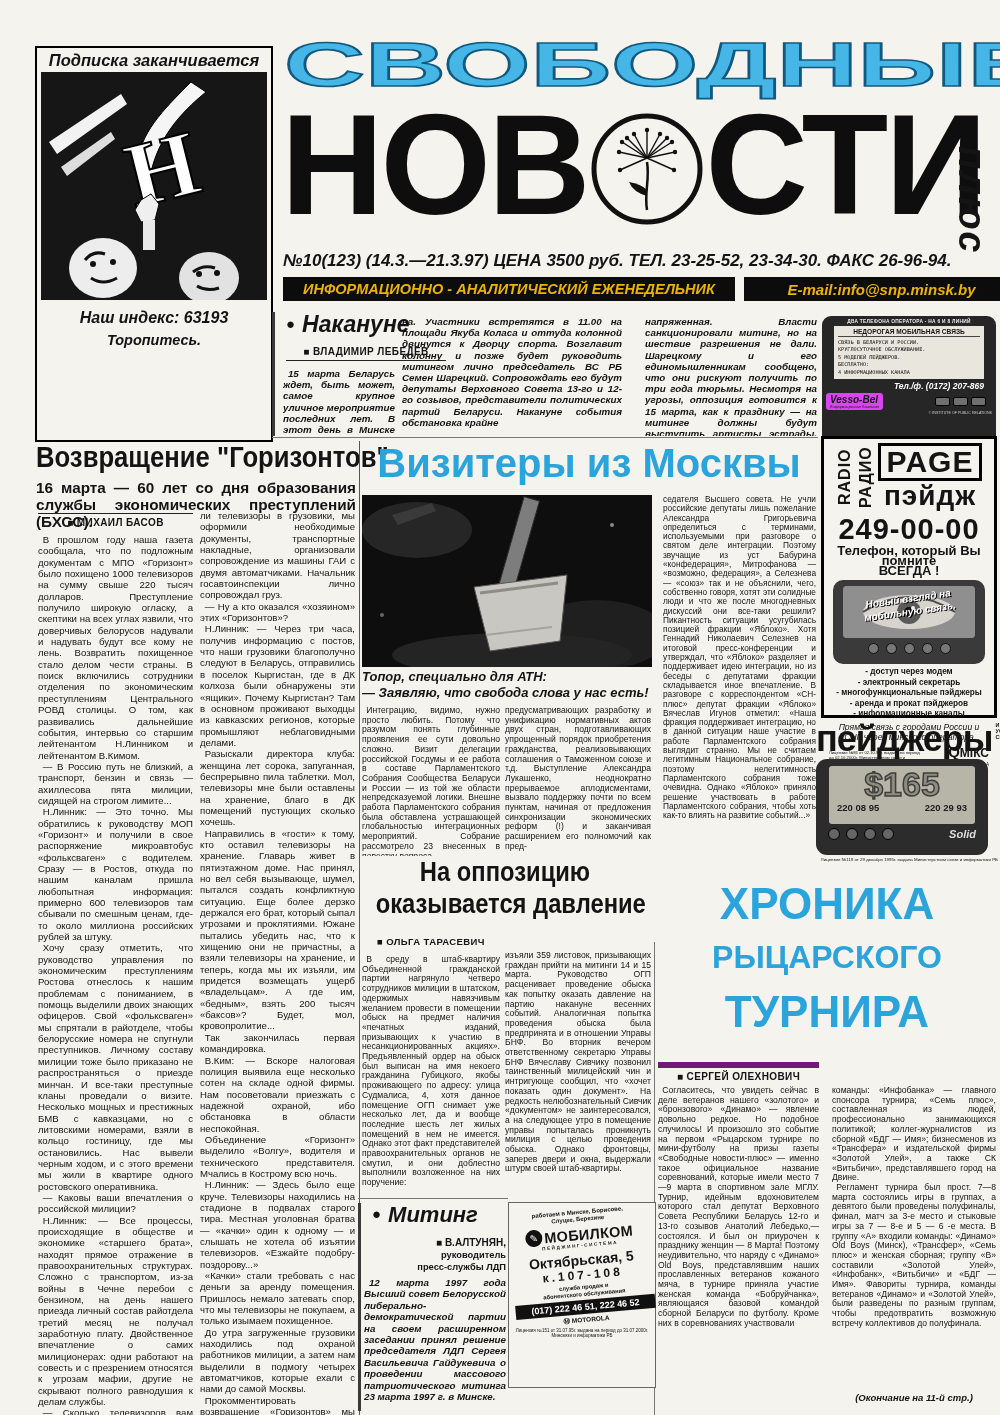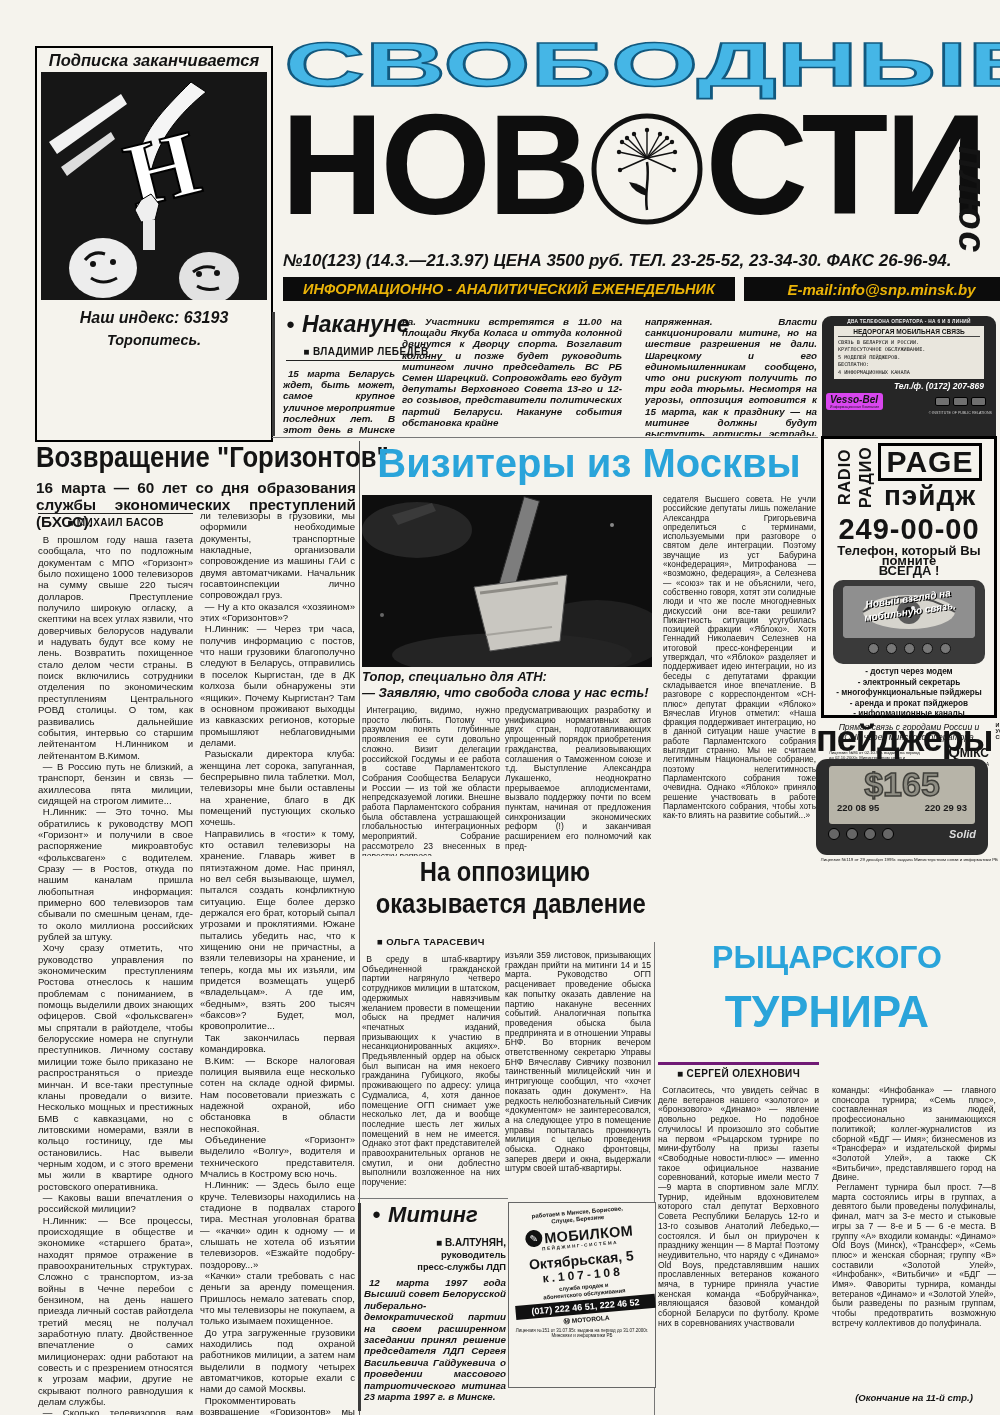--- a/index.html
+++ b/index.html
@@ -351,21 +351,22 @@
           <div class="pj-btn"></div>
           <div class="pj-btn"></div>
           <div class="pj-btn"></div>
         </div>
         <div class="pj-brand">Solid</div>
       </div>
     </div>
     <div class="pj-lic">Лицензия №119 от 29 декабря 1995г. выдана Министерством связи и информатики РБ</div>
   </div>
 
+  <div class="abs hron-h" style="left:656px;top:880px;width:342px;font-size:44px;line-height:48px;">ХРОНИКА</div>
   <div class="abs hron-h" style="left:656px;top:934px;width:342px;font-size:32px;line-height:46px;">РЫЦАРСКОГО</div>
   <div class="abs hron-h" style="left:656px;top:988px;width:342px;font-size:44px;line-height:48px;">ТУРНИРА</div>
-  <div class="abs byline" style="left:658px;top:1062px;width:161px;border-top:3px solid #701a75;padding-top:3px;">■ СЕРГЕЙ ОЛЕХНОВИЧ</div>
+  <div class="abs byline" style="left:658px;top:1062px;width:161px;border-top:6px solid #701a75;padding-top:3px;">■ СЕРГЕЙ ОЛЕХНОВИЧ</div>
   <div class="abs body-col s-col" style="left:658px;top:1086px;width:161px;height:329px;"> Согласитесь, что увидеть сейчас в деле ветеранов нашего «золотого» и «бронзового» «Динамо» — явление довольно редкое. Но подобное случилось! И произошло это событие на первом «Рыцарском турнире по мини-футболу на призы газеты «Свободные новости-плюс» — именно такое официальное название соревнований, которые имели место 7—9 марта в спортивном зале МГЛУ. Турнир, идейным вдохновителем которого стал депутат Верховного Совета Республики Беларусь 12-го и 13-го созывов Анатолий Лебедько,— состоялся. И был он приурочен к празднику женщин — 8 Марта! Поэтому неудивительно, что наряду с «Динамо» Old Boys, представлявшим наших прославленных ветеранов кожаного мяча, в турнире приняла участие женская команда «Бобруйчанка», являющаяся базовой командой сборной Беларуси по футболу. Кроме них в соревнованиях участвовали</div>
   <div class="abs body-col s-col" style="left:832px;top:1086px;width:164px;height:300px;">команды: «Инфобанка» — главного спонсора турнира; «Семь плюс», составленная из людей, профессионально занимающихся политикой; коллег-журналистов из сборной «БДГ — Имя»; бизнесменов из «Трансфера» и издательской фирмы «Золотой Улей», а также СК «Витьбичи», представлявшего город на Двине.
  Регламент турнира был прост. 7—8 марта состоялись игры в группах, а девятого были проведены полуфиналы, финал, матч за 3-е место и стыковые игры за 7 — 8-е и 5 — 6 -е места. В группу «А» входили команды: «Динамо» Old Boys (Минск), «Трансфер», «Семь плюс» и женская сборная; группу «В» составили «Золотой Улей», «Инфобанк», «Витьбичи» и «БДГ — Имя». Фавориты турнира, команды ветеранов «Динамо» и «Золотой Улей», были разведены по разным группам, чтобы предотвратить возможную встречу коллективов до полуфинала.</div>
   <div class="abs end-line" style="left:832px;top:1392px;width:164px;">(Окончание на 11-й стр.)</div>
 
 </div>
 
 </body></html>

